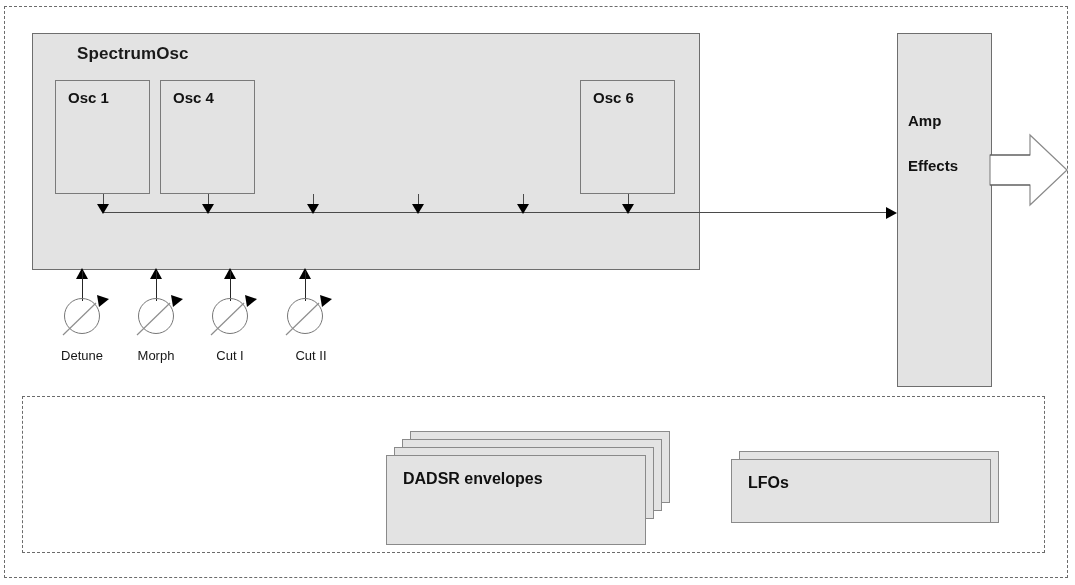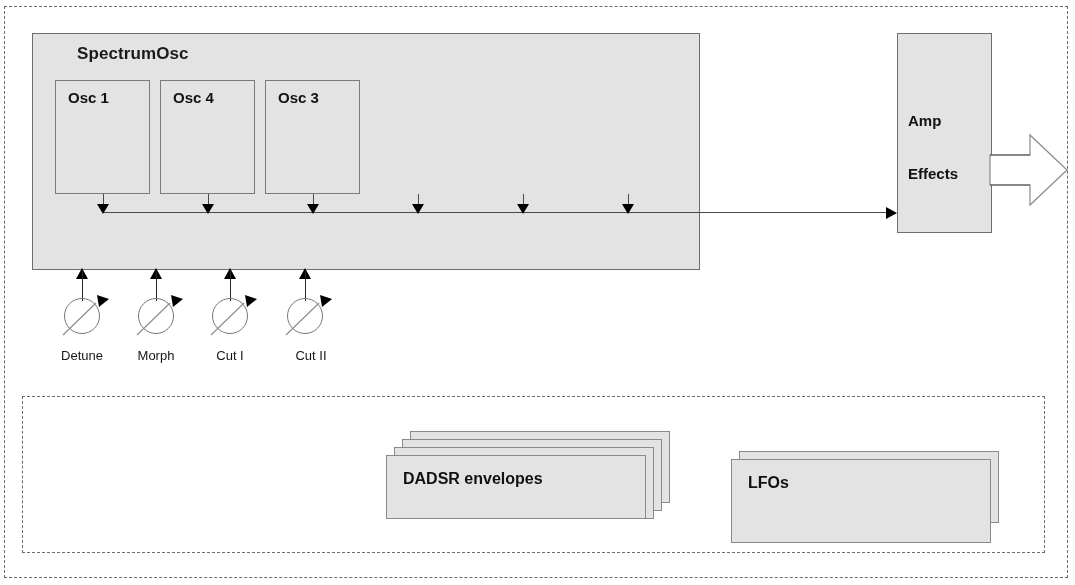--- a/index.html
+++ b/index.html
@@ -134,35 +134,35 @@
     font-size: 13px;
     color: #161616;
     white-space: nowrap;
   }
 
   
   .amp-box {
     left: 897px;
     top: 33px;
     width: 95px;
-    height: 200px;
+    height: 354px;
     background: #e3e3e3;
     border: 1px solid #6e6e6e;
     box-sizing: border-box;
   }
   .amp-text {
     position: absolute;
     left: 10px;
     font-size: 15px;
     font-weight: bold;
     color: #121212;
     white-space: nowrap;
   }
   .amp-text.l1 { top: 78px; }
-  .amp-text.l2 { top: 131px; }
+  .amp-text.l2 { top: 123px; }
   .block-arrow { left: 988px; top: 128px; width: 84px; height: 85px; }
 
   
   .card {
     background: #e3e3e3;
     border: 1px solid #8a8a8a;
     box-sizing: border-box;
   }
   .card-label {
     position: absolute;
@@ -185,22 +185,22 @@
 
   <div class="abs spectrum-panel"></div>
   <div class="abs panel-title">SpectrumOsc</div>
 
   <div class="abs osc-box" style="left:55px">
       <span class="osc-label">Osc 1</span>
     </div>
   <div class="abs osc-box" style="left:160px">
       <span class="osc-label">Osc 4</span>
     </div>
-  <div class="abs osc-box" style="left:265px">
-      <span class="osc-label">Osc 3</span>
+  <div class="abs osc-box" style="left:580px">
+      <span class="osc-label">Osc 6</span>
     </div>
 
   <div class="abs bus-line"></div>
 
   <div class="abs osc-drop" style="left:103px"></div>
   <div class="abs arrow-down" style="left:97px"></div>
   <div class="abs osc-drop" style="left:208px"></div>
   <div class="abs arrow-down" style="left:202px"></div>
   <div class="abs osc-drop" style="left:313px"></div>
   <div class="abs arrow-down" style="left:307px"></div>
@@ -256,22 +256,22 @@
 
   <svg class="abs block-arrow" viewBox="0 0 84 85">
     <polygon points="2,27 42,27 42,7 79,42 42,77 42,57 2,57" fill="#ffffff" stroke="#8a8a8a" stroke-width="1.2" stroke-linejoin="miter"></polygon>
     <line x1="2" y1="27" x2="42" y2="27" stroke="#4a4a4a" stroke-width="1.2"></line>
     <line x1="2" y1="57" x2="42" y2="57" stroke="#4a4a4a" stroke-width="1.2"></line>
   </svg>
 
   <div class="abs card" style="left:410px; top:431px; width:260px; height:72px;"></div>
   <div class="abs card" style="left:402px; top:439px; width:260px; height:72px;"></div>
   <div class="abs card" style="left:394px; top:447px; width:260px; height:72px;"></div>
-  <div class="abs card" style="left:386px; top:455px; width:260px; height:64px;">
+  <div class="abs card" style="left:386px; top:455px; width:260px; height:90px;">
     <span class="card-label">DADSR envelopes</span>
   </div>
 
   <div class="abs card" style="left:739px; top:451px; width:260px; height:72px;"></div>
-  <div class="abs card" style="left:731px; top:459px; width:260px; height:84px;">
+  <div class="abs card" style="left:731px; top:459px; width:260px; height:64px;">
     <span class="card-label">LFOs</span>
   </div>
 
 </div>
 
 </body></html>

